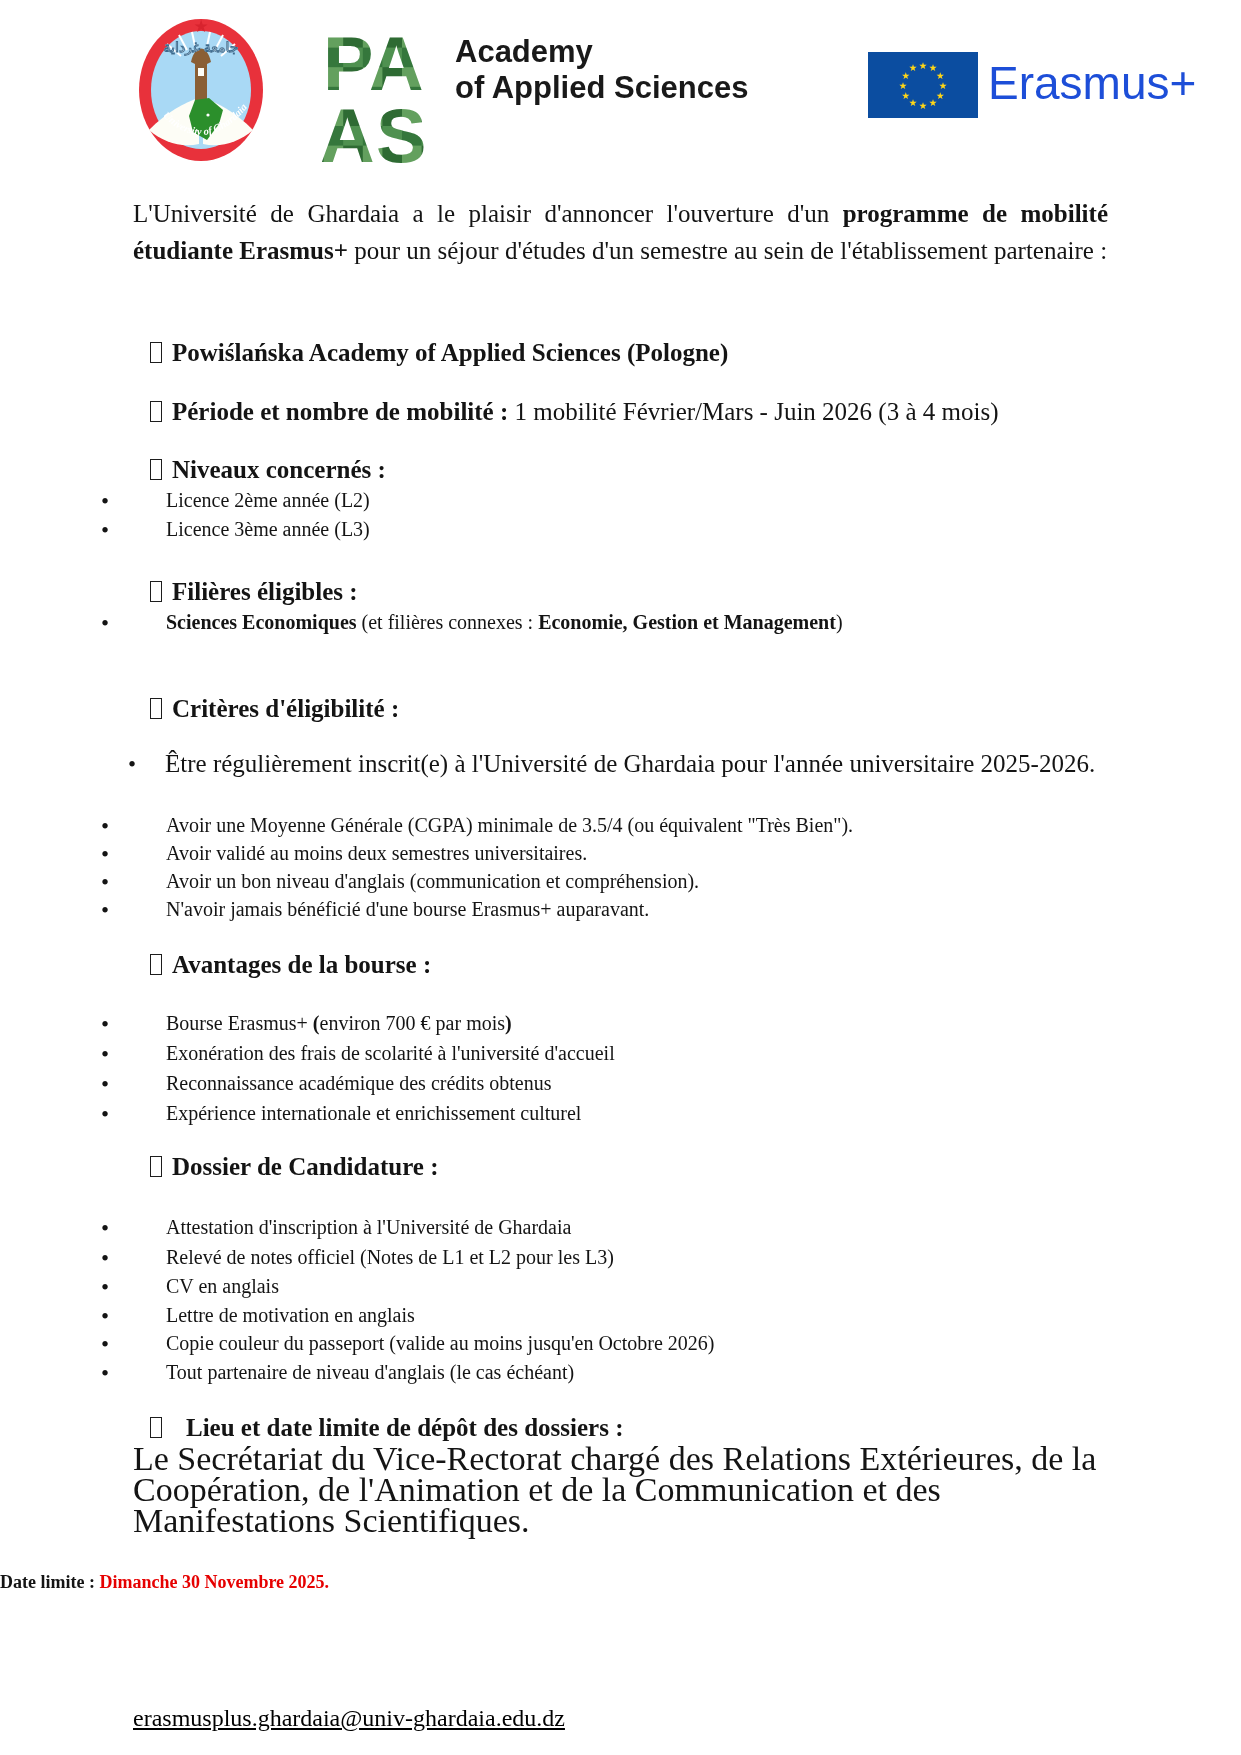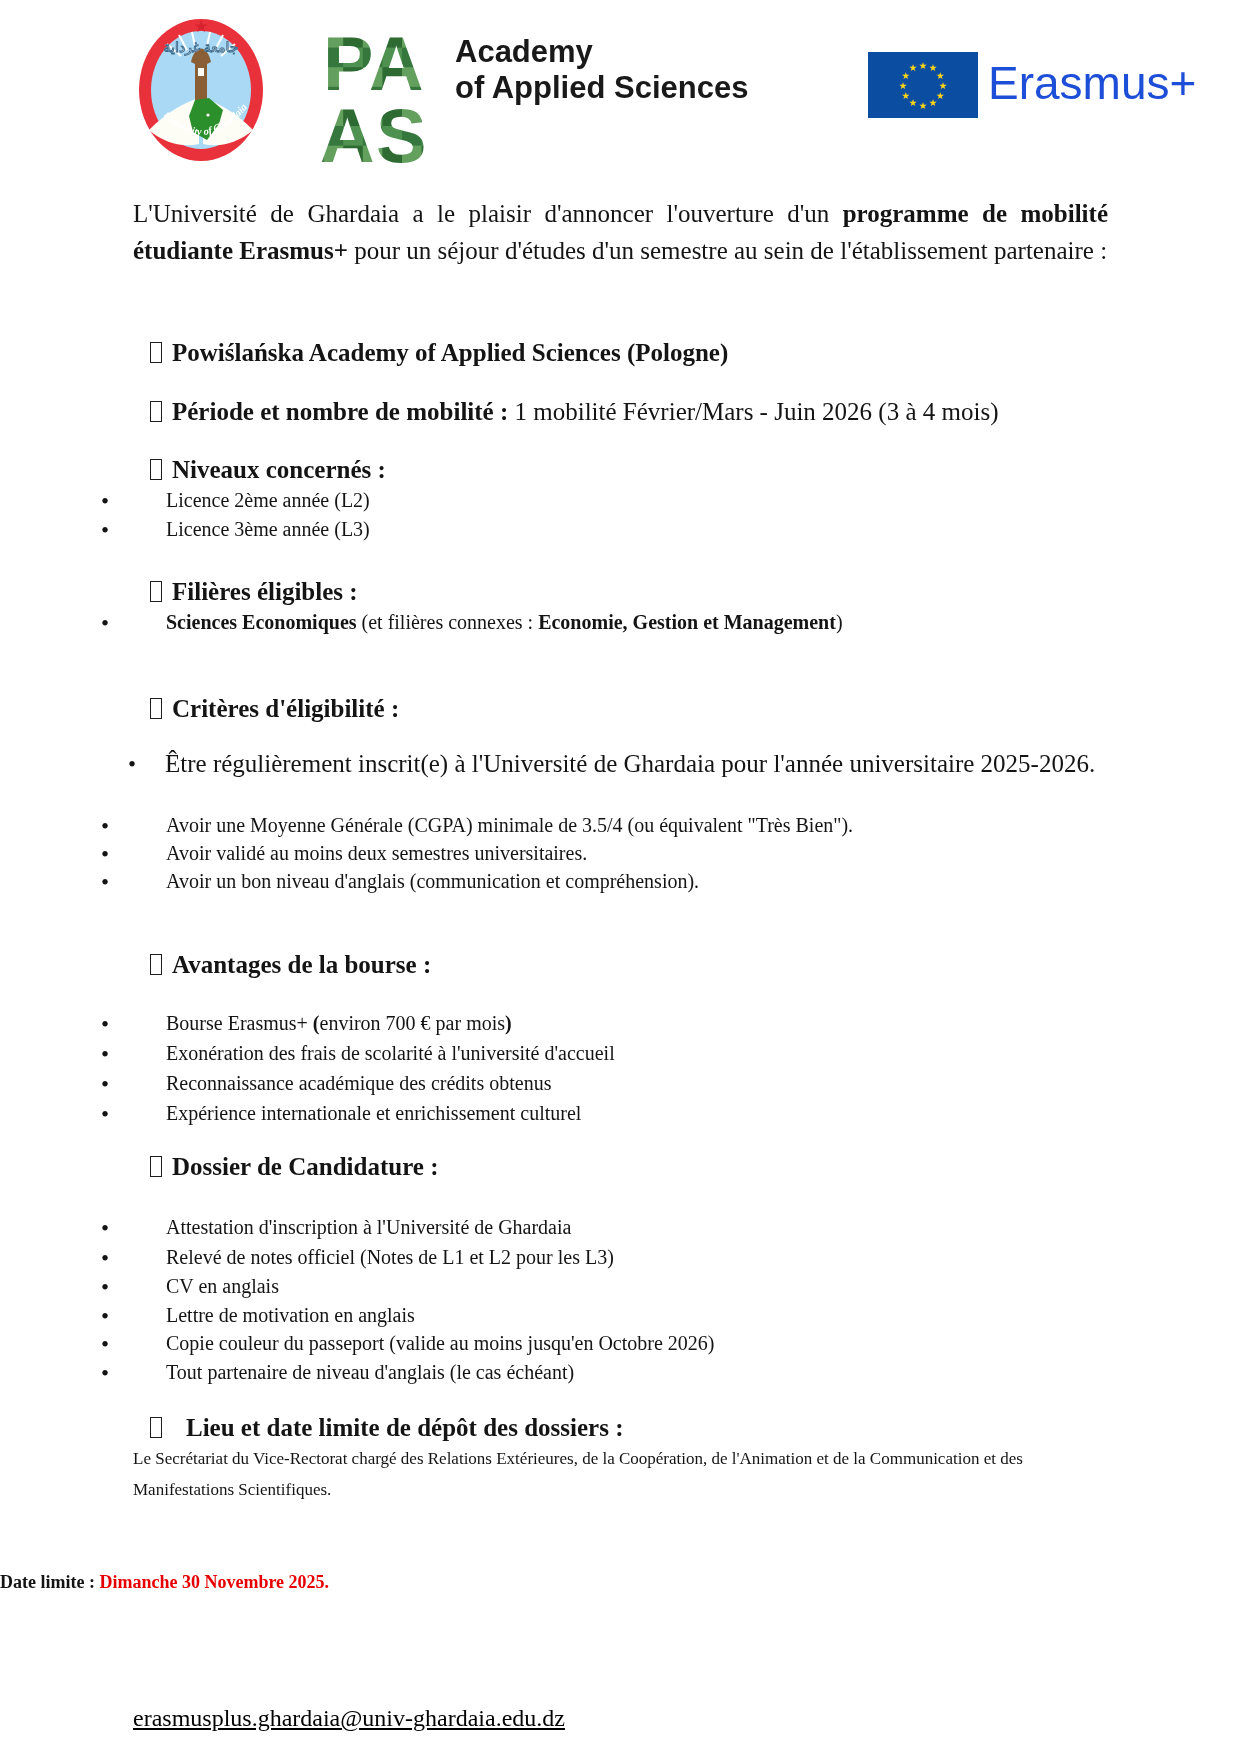--- a/index.html
+++ b/index.html
@@ -1,20 +1,20 @@
 <!DOCTYPE html>
 <html><head>
 <meta charset="utf-8">
 <style>
   html,body{margin:0;padding:0;background:#ffffff;}
   .page{position:relative;width:1241px;height:1755px;background:#ffffff;overflow:hidden;
         font-family:"Liberation Serif", serif;color:#141414;}
   .abs{position:absolute;}
   .b{font-weight:bold;}
-  .serif25{font-size:17px;line-height:31px;}
+  .serif25{font-size:34px;line-height:31px;}
   .intro{left:133px;top:195px;width:975px;font-size:25px;line-height:37px;text-align:justify;}
   .sechead{left:150px;font-size:25px;line-height:30px;font-weight:bold;white-space:nowrap;}
   .tofu{display:inline-block;width:10px;height:19px;border:1.7px solid #1d1d1d;
         margin-right:10px;vertical-align:-2px;}
   .tofu.wide{margin-right:24px;}
   .li{left:166px;width:945px;font-size:20px;line-height:31px;}
   .li::before{content:"•";position:absolute;left:-65px;top:1px;font-size:23px;}
   .li-outdent{left:137px;width:975px;text-indent:28px;font-size:25px;line-height:31px;}
   .li-outdent::before{content:"•";position:absolute;left:-37px;top:1px;font-size:23px;}
   .nowrap{white-space:nowrap;}
@@ -120,20 +120,21 @@
     <span class="b">Sciences Economiques</span><span> (et filières connexes : </span><span class="b">Economie, Gestion et Management</span><span>)</span>
   </div>
 
   <div class="abs sechead" style="top:694px">
     <span class="tofu"></span><span>Critères d'éligibilité :</span>
   </div>
   <div class="abs li-outdent" style="top:748px">Être régulièrement inscrit(e) à l'Université de Ghardaia pour l'année universitaire 2025-2026.</div>
   <div class="abs li nowrap" style="top:810px">Avoir une Moyenne Générale (CGPA) minimale de 3.5/4 (ou équivalent "Très Bien").</div>
   <div class="abs li nowrap" style="top:838px">Avoir validé au moins deux semestres universitaires.</div>
   <div class="abs li nowrap" style="top:866px">Avoir un bon niveau d'anglais (communication et compréhension).</div>
+  <div class="abs li nowrap" style="top:894px">N'avoir jamais bénéficié d'une bourse Erasmus+ auparavant.</div>
 
   <div class="abs sechead" style="top:950px">
     <span class="tofu"></span><span>Avantages de la bourse :</span>
   </div>
   <div class="abs li nowrap" style="top:1008px">
     <span>Bourse Erasmus+ </span><span class="b">(</span><span>environ 700 € par mois</span><span class="b">)</span>
   </div>
   <div class="abs li nowrap" style="top:1038px">Exonération des frais de scolarité à l'université d'accueil</div>
   <div class="abs li nowrap" style="top:1068px">Reconnaissance académique des crédits obtenus</div>
   <div class="abs li nowrap" style="top:1098px">Expérience internationale et enrichissement culturel</div>

